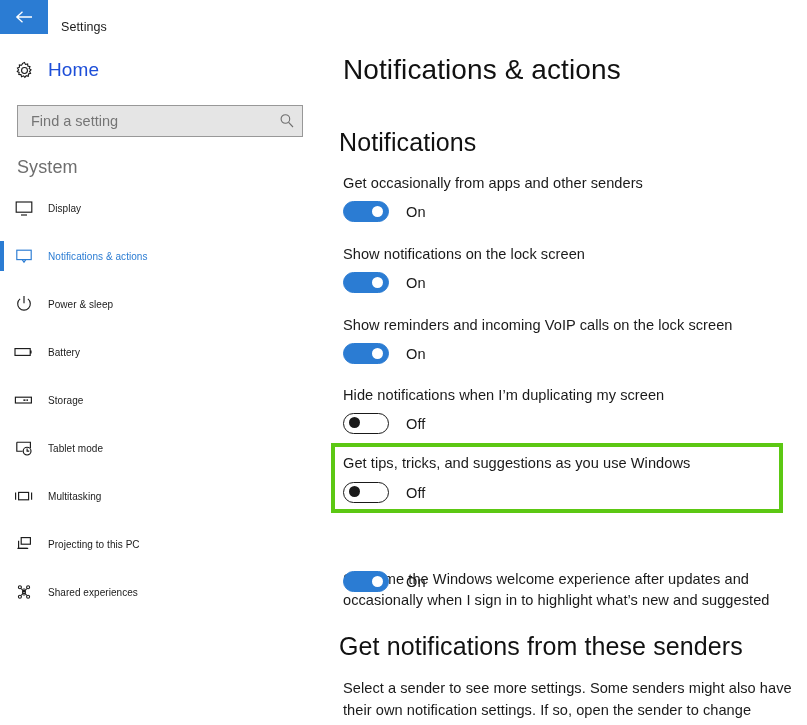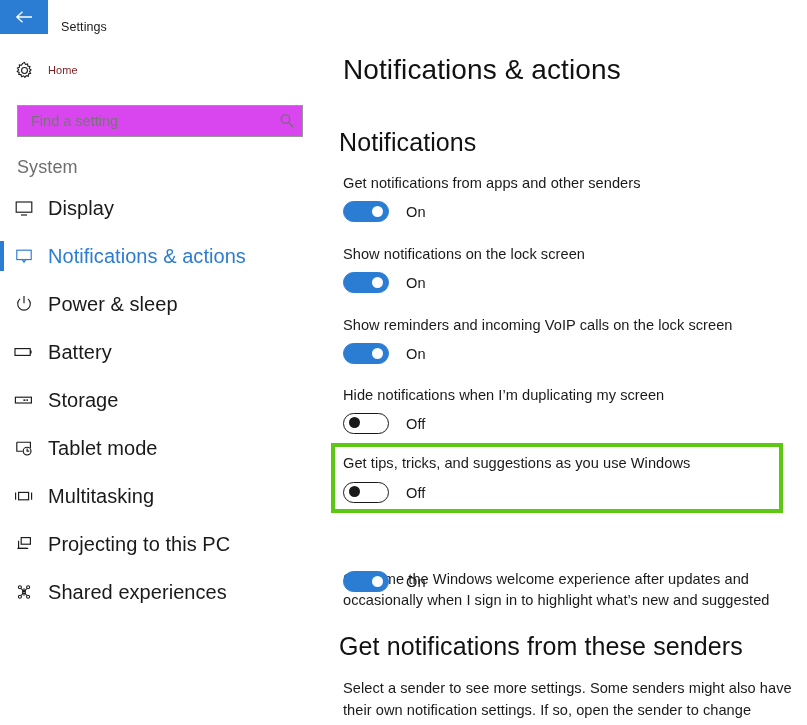--- a/index.html
+++ b/index.html
@@ -70,33 +70,33 @@
     align-items: center;
     cursor: pointer;
   }
   .home-icon-wrap {
     width: 48px;
     display: flex;
     justify-content: center;
     align-items: center;
   }
   .home-label {
-    font-size: 11px;
-    color: #7f1d1d;
+    font-size: 19px;
+    color: #1d4ed8;
     letter-spacing: 0.1px;
   }
 
   .search-wrap {
     position: absolute;
     top: 71px;
     left: 17px;
     width: 286px;
     height: 32px;
     border: 1px solid #989898;
-    background: #d946ef;
+    background: #e5e5e5;
     display: flex;
     align-items: center;
     cursor: text;
   }
   .search-input {
     flex: 1;
     border: none;
     outline: none;
     background: transparent;
     font-family: "Liberation Sans", sans-serif;
@@ -148,21 +148,21 @@
   .nav-icon-wrap {
     width: 48px;
     min-width: 48px;
     display: flex;
     align-items: center;
     justify-content: center;
     color: #1a1a1a;
   }
   .nav-item.selected .nav-icon-wrap { color: #2B7CD3; }
   .nav-label {
-    font-size: 20px;
+    font-size: 10px;
     color: #1a1a1a;
     letter-spacing: 0.05px;
     white-space: nowrap;
   }
   .nav-item.selected .nav-label { color: #2B7CD3; }
 
   
   .main {
     position: absolute;
     top: 34px;
@@ -443,21 +443,21 @@
 
     </div>
   </div>
 
   <div class="main">
 
     <div class="page-title">Notifications &amp; actions</div>
 
     <div class="section-head" style="top:94px;">Notifications</div>
 
-    <div class="setting-label" style="top:139px;">Get notifications from apps and other senders</div>
+    <div class="setting-label" style="top:139px;">Get occasionally from apps and other senders</div>
     <div class="toggle-row" style="top:167px;">
       <div class="toggle on" style="background: rgb(43, 124, 211); border-color: rgb(43, 124, 211);">
           <div class="knob"></div>
         </div>
       <div class="toggle-state">On</div>
     </div>
 
     <div class="setting-label" style="top:210px;">Show notifications on the lock screen</div>
     <div class="toggle-row" style="top:238px;">
       <div class="toggle on" style="background: rgb(43, 124, 211); border-color: rgb(43, 124, 211);">

